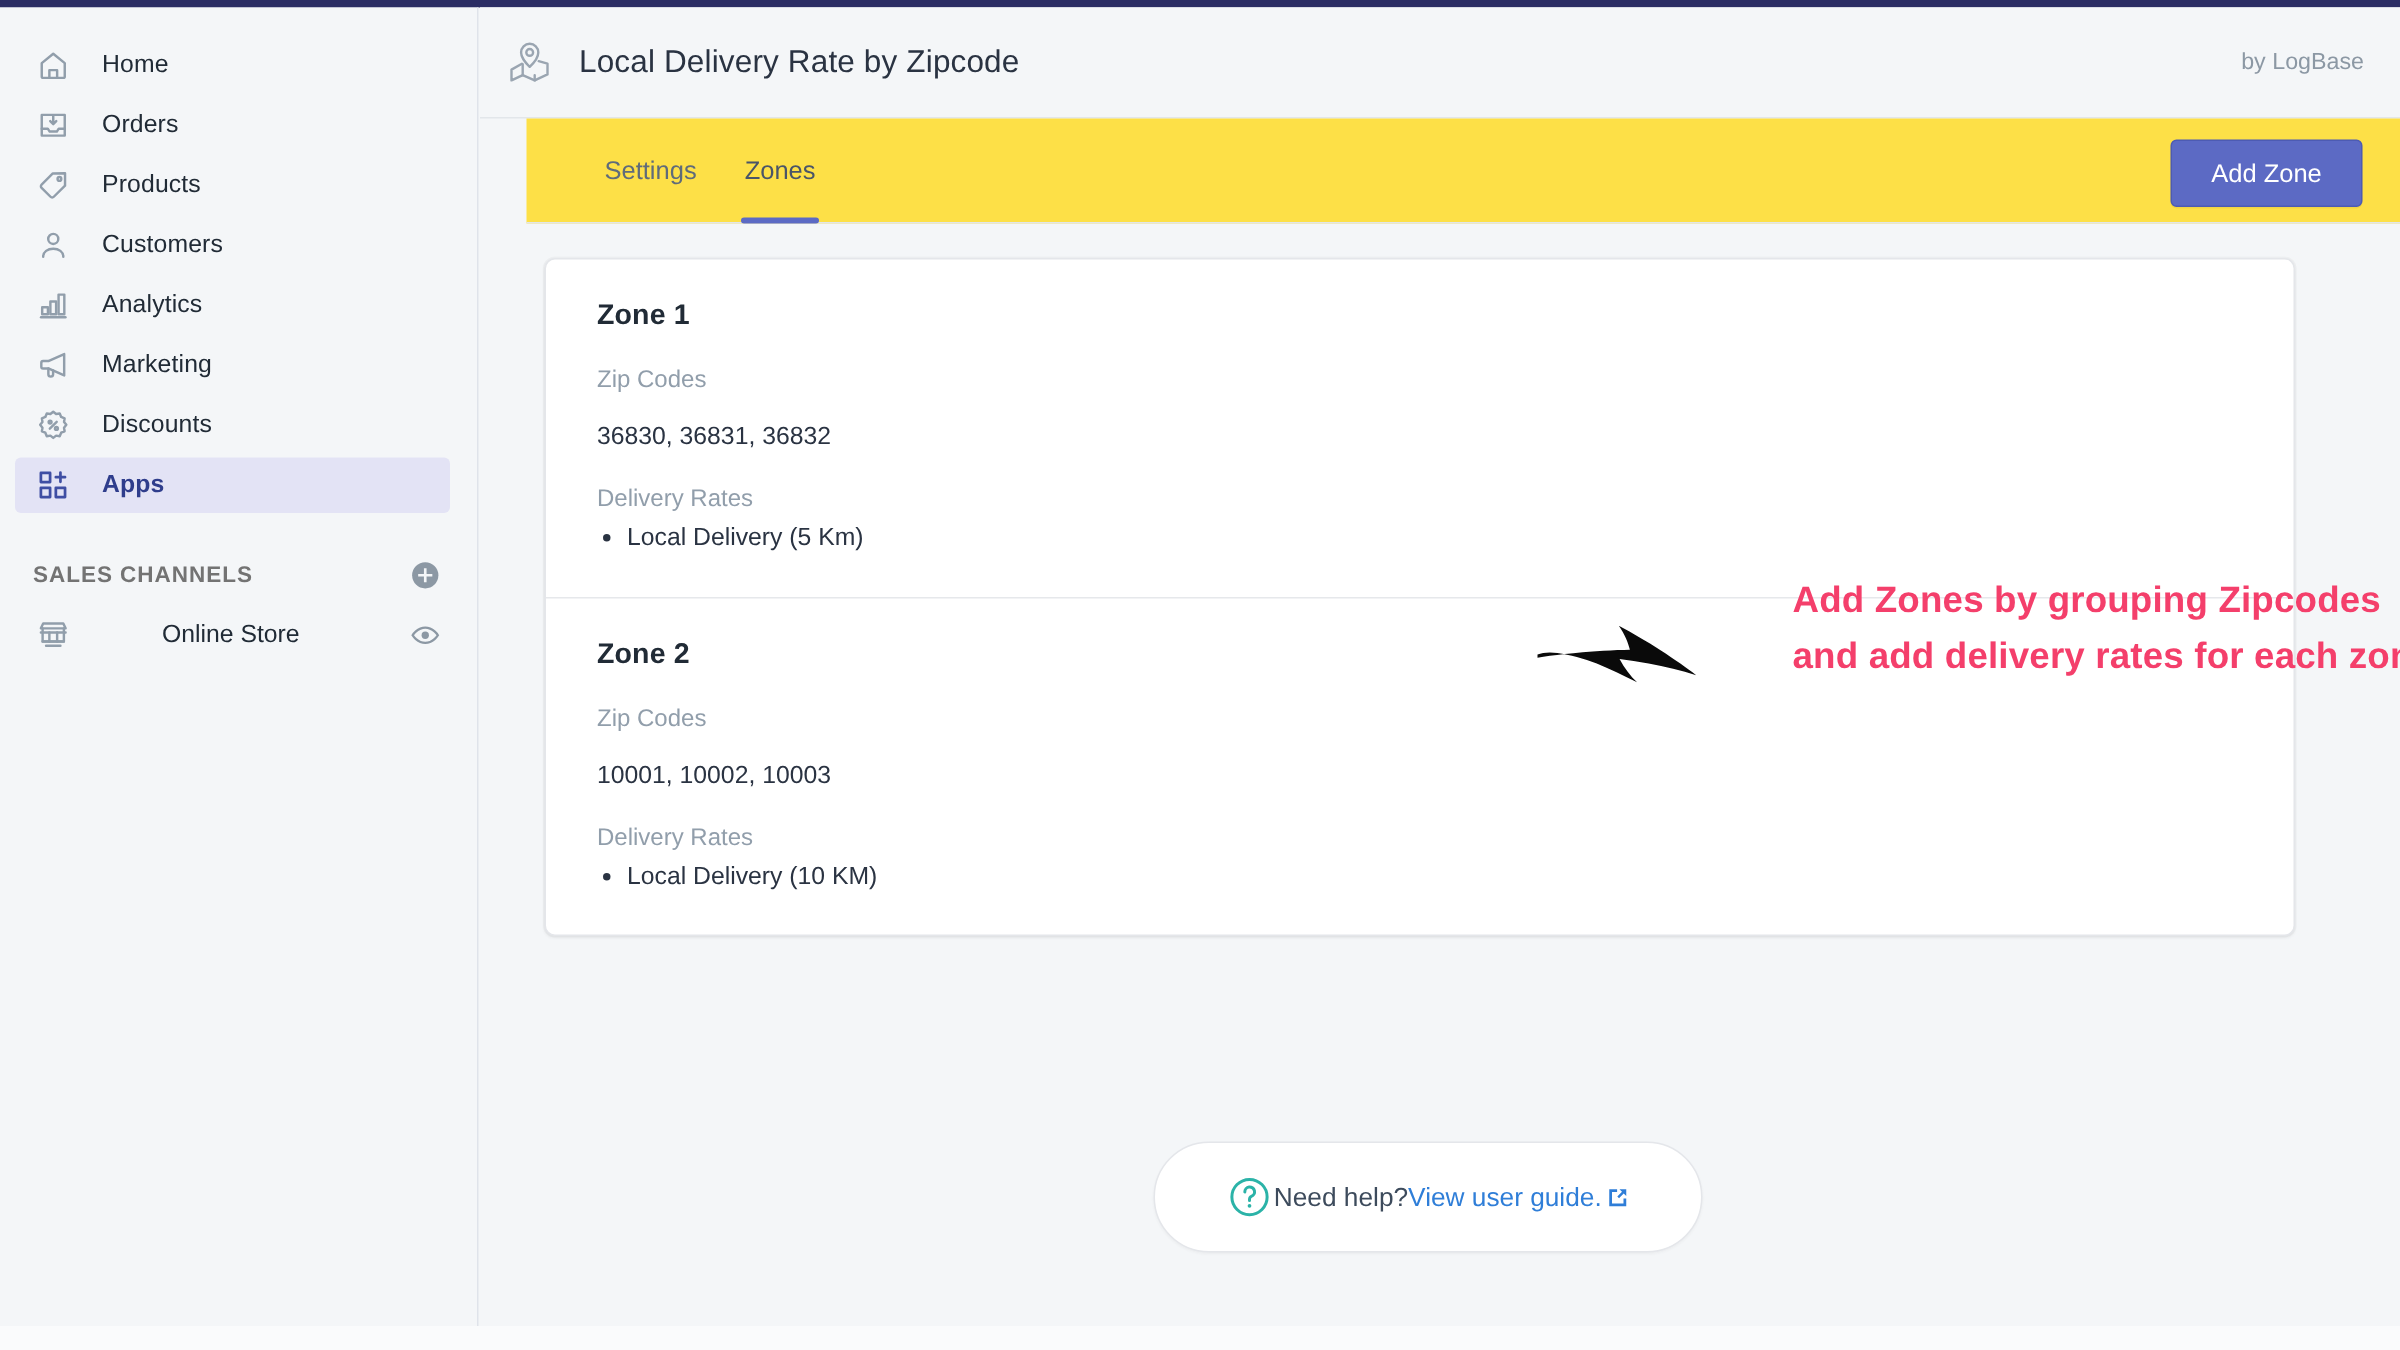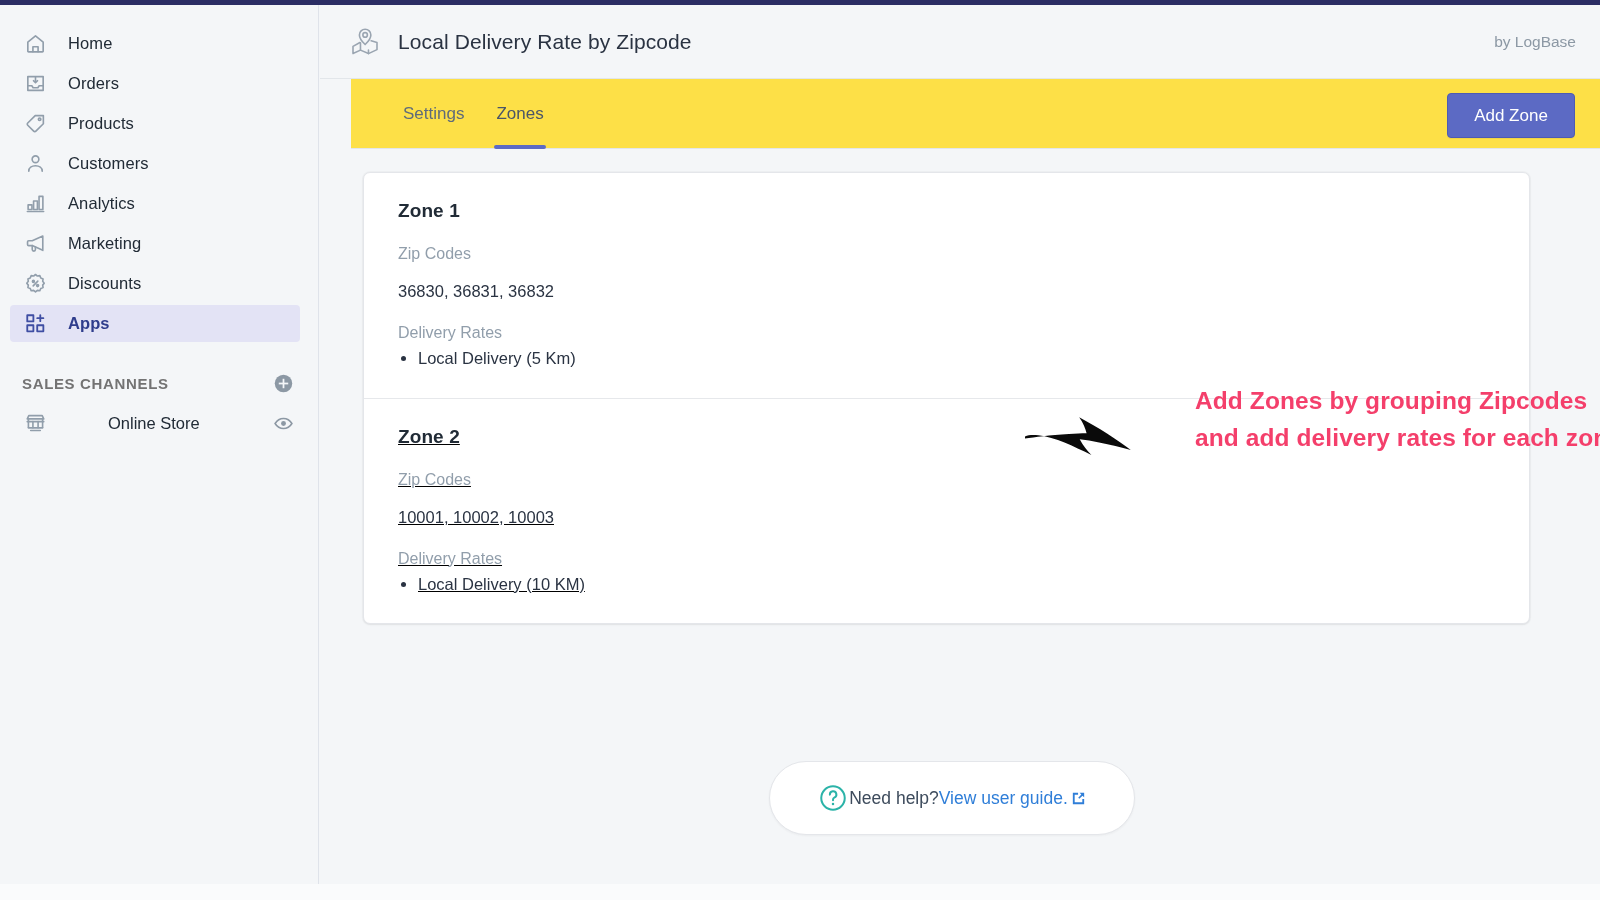--- a/index.html
+++ b/index.html
@@ -124,21 +124,21 @@
     background: #f4f6f8;
   }
 
   .app-header {
     position: relative;
     height: 74px;
     background: #f4f6f8;
     border-bottom: 1px solid #e2e6ea;
     display: flex;
     align-items: center;
-    padding: 0 24px 0 28px;
+    padding: 0 24px 0 16px;
   }
   .app-header .app-icon {
     width: 34px; height: 34px;
     display: flex; align-items: center; justify-content: center;
     color: #9aa5b1;
     margin-right: 16px;
   }
   .app-title {
     font-size: 21px;
     color: #2a3342;
@@ -212,21 +212,20 @@
     border-radius: 7px;
     box-shadow: 0 0 0 1px rgba(63,63,68,0.03), 0 1px 2px rgba(63,63,68,0.08);
     overflow: hidden;
   }
 
   .zone-block {
     padding: 27px 34px 26px 34px;
   }
   .zone-block + .zone-block {
     border-top: 1px solid #e6e8eb;
-    text-decoration: underline;
   }
 
   .zone-name {
     font-size: 19px;
     font-weight: 700;
     color: #212b36;
     letter-spacing: 0.1px;
   }
   .field-label {
     margin-top: 23px;

